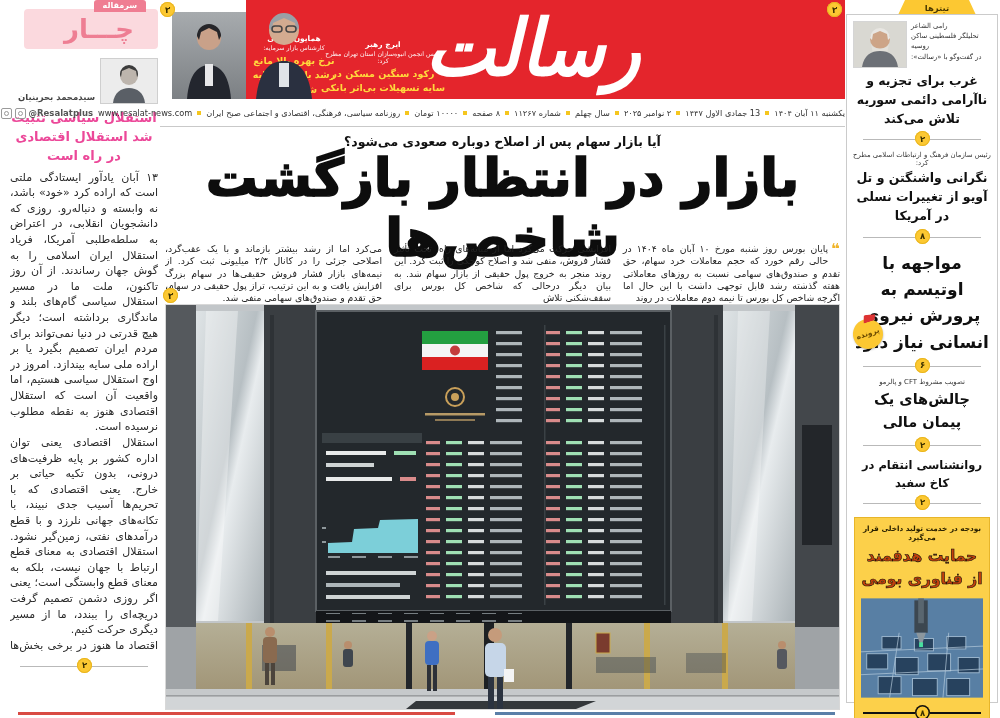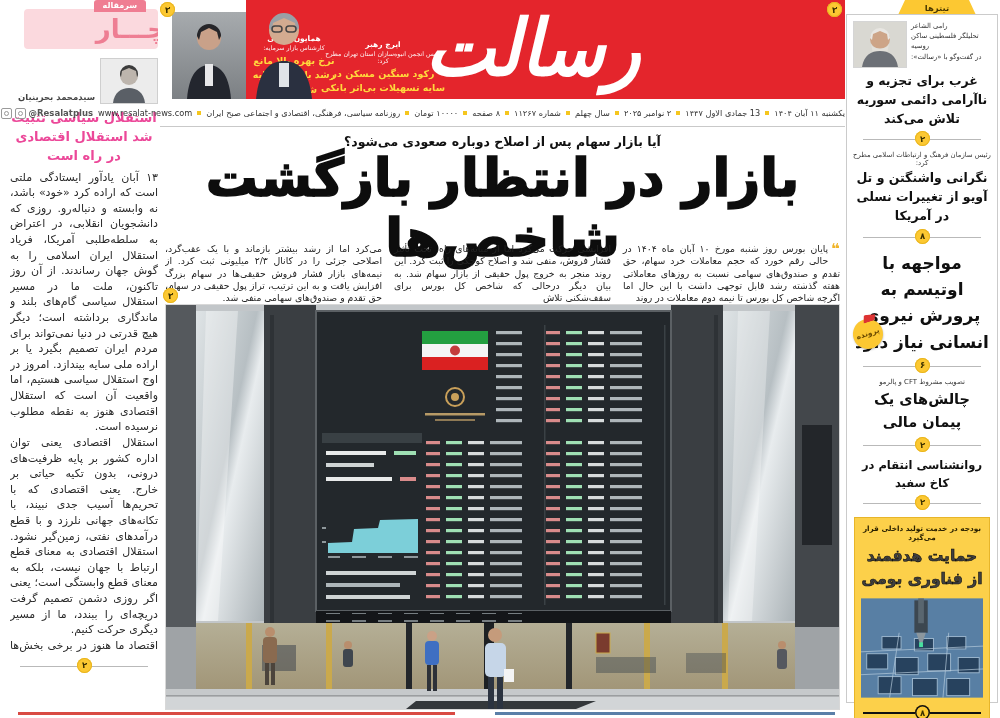--- a/index.html
+++ b/index.html
@@ -11,21 +11,21 @@
          background:#fcc832;color:#3a2f00;font-size:8.5px;font-weight:bold;box-shadow:0 0 0 1px #e9b51f inset;}
   .sep{position:relative;height:17px;margin:3px 10px;}
   .sep .line{position:absolute;top:8px;right:0;left:0;border-top:1px solid #b9b9b9;}
   .sep .badge{position:absolute;top:0;right:50%;margin-right:-8px;}
   
   .ed-col{left:10px;top:0;width:148px;height:712px;}
   .ed-bubble{position:relative;height:52px;margin-left:28px;}
   .ed-tab{position:absolute;top:0;right:12px;background:#ef7d92;color:#fff;font-size:8px;font-weight:bold;
           padding:1px 9px 2px;border-radius:3px 3px 0 0;z-index:2;}
   .ed-logo{position:absolute;top:9px;right:0;left:-14px;height:40px;background:#fbd9de;border-radius:4px;
-           overflow:hidden;display:flex;align-items:center;justify-content:flex-start;}
+           overflow:hidden;display:flex;align-items:center;justify-content:center;}
   .ed-logo:after{content:"";position:absolute;right:14px;bottom:-7px;border:8px solid transparent;border-top-color:#fbd9de;}
   .ed-logo span{color:#ee7e93;font-weight:bold;font-size:26px;letter-spacing:-1px;transform:translateX(8px);}
   .ed-head-row{display:flex;gap:5px;margin-top:6px;align-items:flex-end;}
   .ed-photo{width:56px;height:44px;background:#e3e3e3;border:1px solid #cfcfcf;flex:0 0 auto;}
   .ed-author{font-size:8.5px;font-weight:bold;color:#444;padding-bottom:2px;}
   .ed-headline{font-size:13px;font-weight:bold;line-height:1.45;text-align:center;margin:5px 0 4px;color:#ec4899;}
   .ed-body{font-size:11px;line-height:1.42;text-align:justify;color:#2a2a2a;white-space:pre-line;height:485px;overflow:hidden;}
   
   .m-photo-l{left:172px;top:12px;width:74px;height:87px;}
   .m-red{left:246px;top:0;width:599px;height:99px;background:#e4252c;}
@@ -74,21 +74,21 @@
   .sb-h3{font-size:17px;line-height:1.55;margin:4px 0 2px;position:relative;}
   .tag-dossier{position:absolute;left:0;bottom:6px;width:30px;height:30px;border-radius:50%;background:#fcc832;
                display:flex;align-items:center;justify-content:center;font-size:7.5px;font-weight:bold;color:#6b4a00;
                transform:rotate(-18deg);box-shadow:0 1px 2px rgba(0,0,0,.25);}
   .tag-dossier:before{content:"";position:absolute;top:-4px;right:2px;width:14px;height:8px;background:#d33;
                clip-path:polygon(0 100%,20% 0,100% 30%,80% 100%);}
   .sb-h4{font-size:14.5px;line-height:1.6;margin:2px 0;}
   .sb-h5{font-size:11.5px;margin:2px 0 1px;}
   .feature{margin:5px 1px 0;background:#fcd04a;border:1px solid #e7b52a;padding:6px 6px 2px;text-align:center;}
   .feature .fk{font-size:7.3px;font-weight:bold;color:#2a2100;}
-  .feature .fh{font-size:15.5px;font-weight:bold;color:#404040;line-height:1.5;margin:3px 0 5px;-webkit-text-stroke:.6px #0d0d0d;}
+  .feature .fh{font-size:15.5px;font-weight:bold;color:#c2410c;line-height:1.5;margin:3px 0 5px;-webkit-text-stroke:.6px #0d0d0d;}
   .feature .fimg{width:100%;height:104px;display:block;}
   .feature .fsep{position:relative;height:18px;margin-top:4px;}
   .feature .fsep .line{position:absolute;top:8px;left:2px;right:2px;border-top:2px solid #111;}
   .feature .fsep .badge{position:absolute;top:1px;right:50%;margin-right:-8px;box-shadow:0 0 0 1.5px #111 inset;}
   
   .strip{height:6px;background:#fff;}
   .strip-red{left:18px;top:712px;width:437px;border-top:3px solid #d94a43;}
   .strip-blue{left:495px;top:712px;width:340px;border-top:3px solid #5a7fa8;}
 </style>
 </head>

